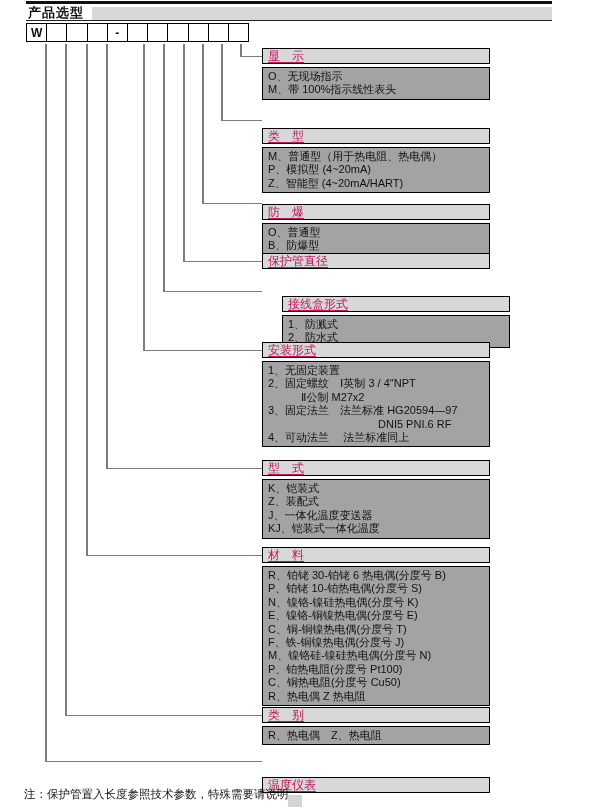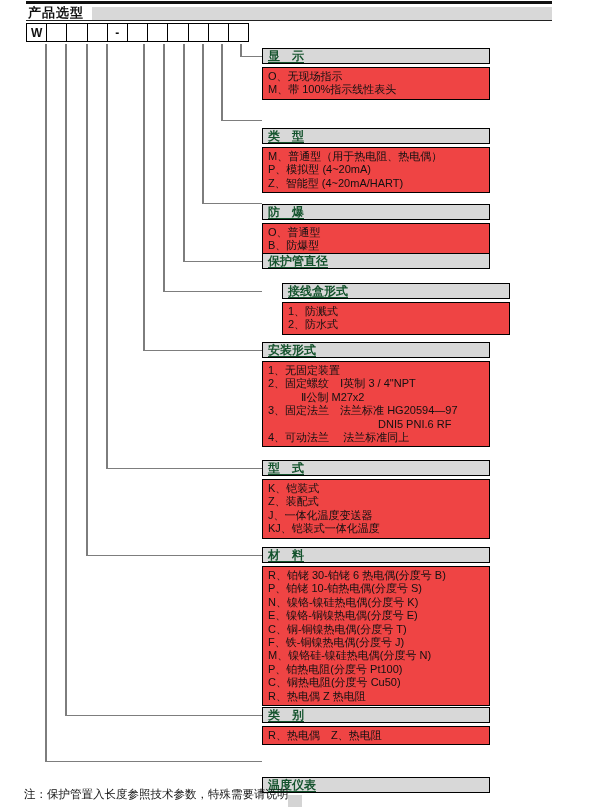--- a/index.html
+++ b/index.html
@@ -19,22 +19,22 @@
   .mcell:last-child{border-right:none;}
 
   
   .vline{position:absolute;width:1.5px;background:#7d7d7d;}
   .hline{position:absolute;height:1.5px;background:#7d7d7d;}
 
   
   .section{position:absolute;left:262px;width:228px;}
   .sec-header{box-sizing:border-box;width:228px;height:16px;background:#d8d8d8;border:1px solid #000;
               display:flex;align-items:center;padding-left:5px;}
-  .sec-title{font-size:12px;font-weight:bold;color:#14532d;text-decoration:underline;text-underline-offset:2px;white-space:pre;}
-  .sec-items{box-sizing:border-box;width:228px;margin-top:3px;background:#ef4444;border:1px solid #000;
+  .sec-title{font-size:12px;font-weight:normal;color:#be185d;text-decoration:underline;text-underline-offset:2px;white-space:pre;}
+  .sec-items{box-sizing:border-box;width:228px;margin-top:3px;background:#a3a3a3;border:1px solid #000;
              padding:2px 2px 2px 5px;}
   .sec-item{font-size:11px;line-height:13.4px;color:#111;white-space:pre;}
 
   .note{position:absolute;left:24px;top:787px;font-size:11.5px;color:#111;}
   .artifact{position:absolute;left:288px;top:795px;width:14px;height:12px;background:#d4d4d4;}
 </style>
 </head>
 <body>
 
 <div class="page">
@@ -108,21 +108,21 @@
         <div class="sec-items">
           <div class="sec-item">O、普通型</div>
           <div class="sec-item">B、防爆型</div>
         </div>
       </div>
       <div class="section" style="top: 253px;">
         <div class="sec-header">
           <span class="sec-title">保护管直径</span>
         </div>
       </div>
-      <div class="section" style="top: 283px; padding-left: 20px;">
+      <div class="section" style="top: 296px; padding-left: 20px;">
         <div class="sec-header">
           <span class="sec-title">接线盒形式</span>
         </div>
         <div class="sec-items">
           <div class="sec-item">1、防溅式</div>
           <div class="sec-item">2、防水式</div>
         </div>
       </div>
       <div class="section" style="top: 342px;">
         <div class="sec-header">

